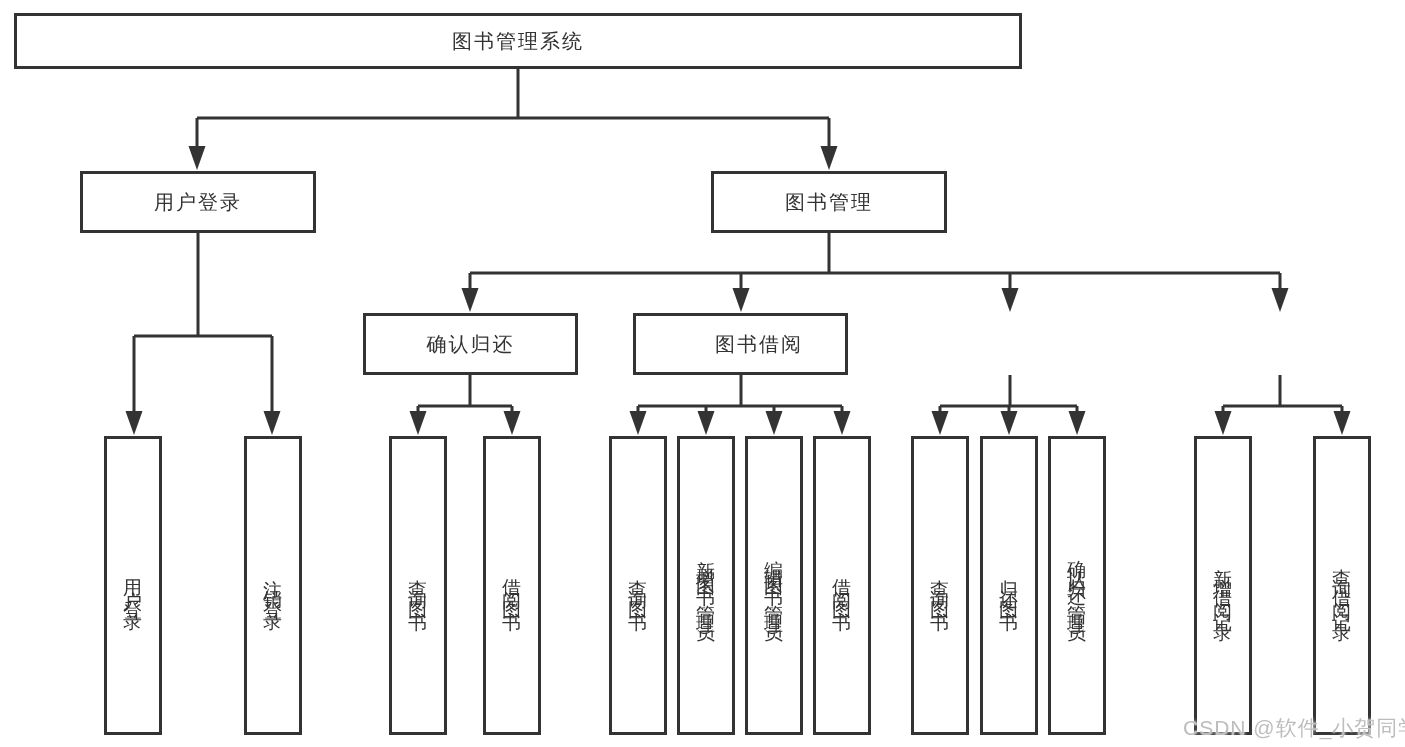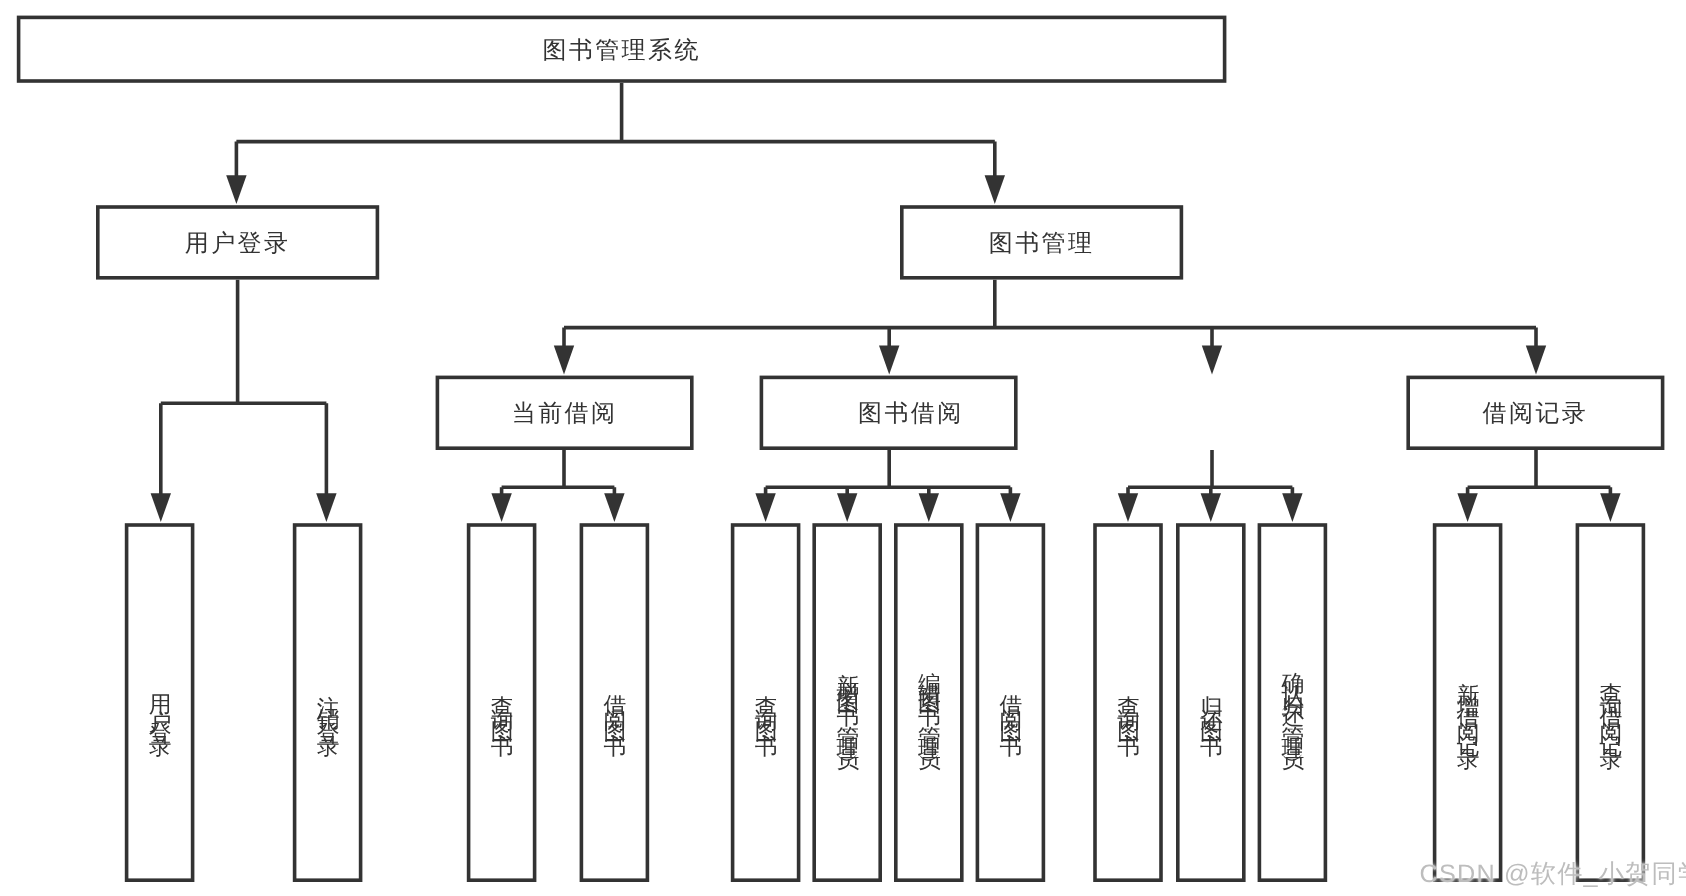--- a/index.html
+++ b/index.html
@@ -76,25 +76,24 @@
       <polygon points="1000.5,411 1017.5,411 1009,435"></polygon>
       <polygon points="1068.5,411 1085.5,411 1077,435"></polygon>
       <polygon points="1214.5,411 1231.5,411 1223,435"></polygon>
       <polygon points="1333.5,411 1350.5,411 1342,435"></polygon>
     </g>
   </svg>
 
   <div class="node h root">图书管理系统</div>
 
   <div class="node h lvl2" style="left:80px;">用户登录</div>
-  <div class="node h lvl2" style="left:750px;">图书管理</div>
+  <div class="node h lvl2" style="left:711px;">图书管理</div>
 
-  <div class="node h lvl3" style="left:363px;">当前借阅</div>
+  <div class="node h lvl3" style="left:363px;">确认归还</div>
   <div class="node h lvl3" style="left:633px;padding-left:37px;">图书借阅</div>
-  <div class="node h lvl3" style="left:1172px;">借阅记录</div>
 
   <div class="node leaf" style="left:104px;">
     <span class="vtxt">用户登录</span>
   </div>
   <div class="node leaf" style="left:244px;">
     <span class="vtxt">注销登录</span>
   </div>
 
   <div class="node leaf" style="left:389px;">
     <span class="vtxt">查询图书</span>

